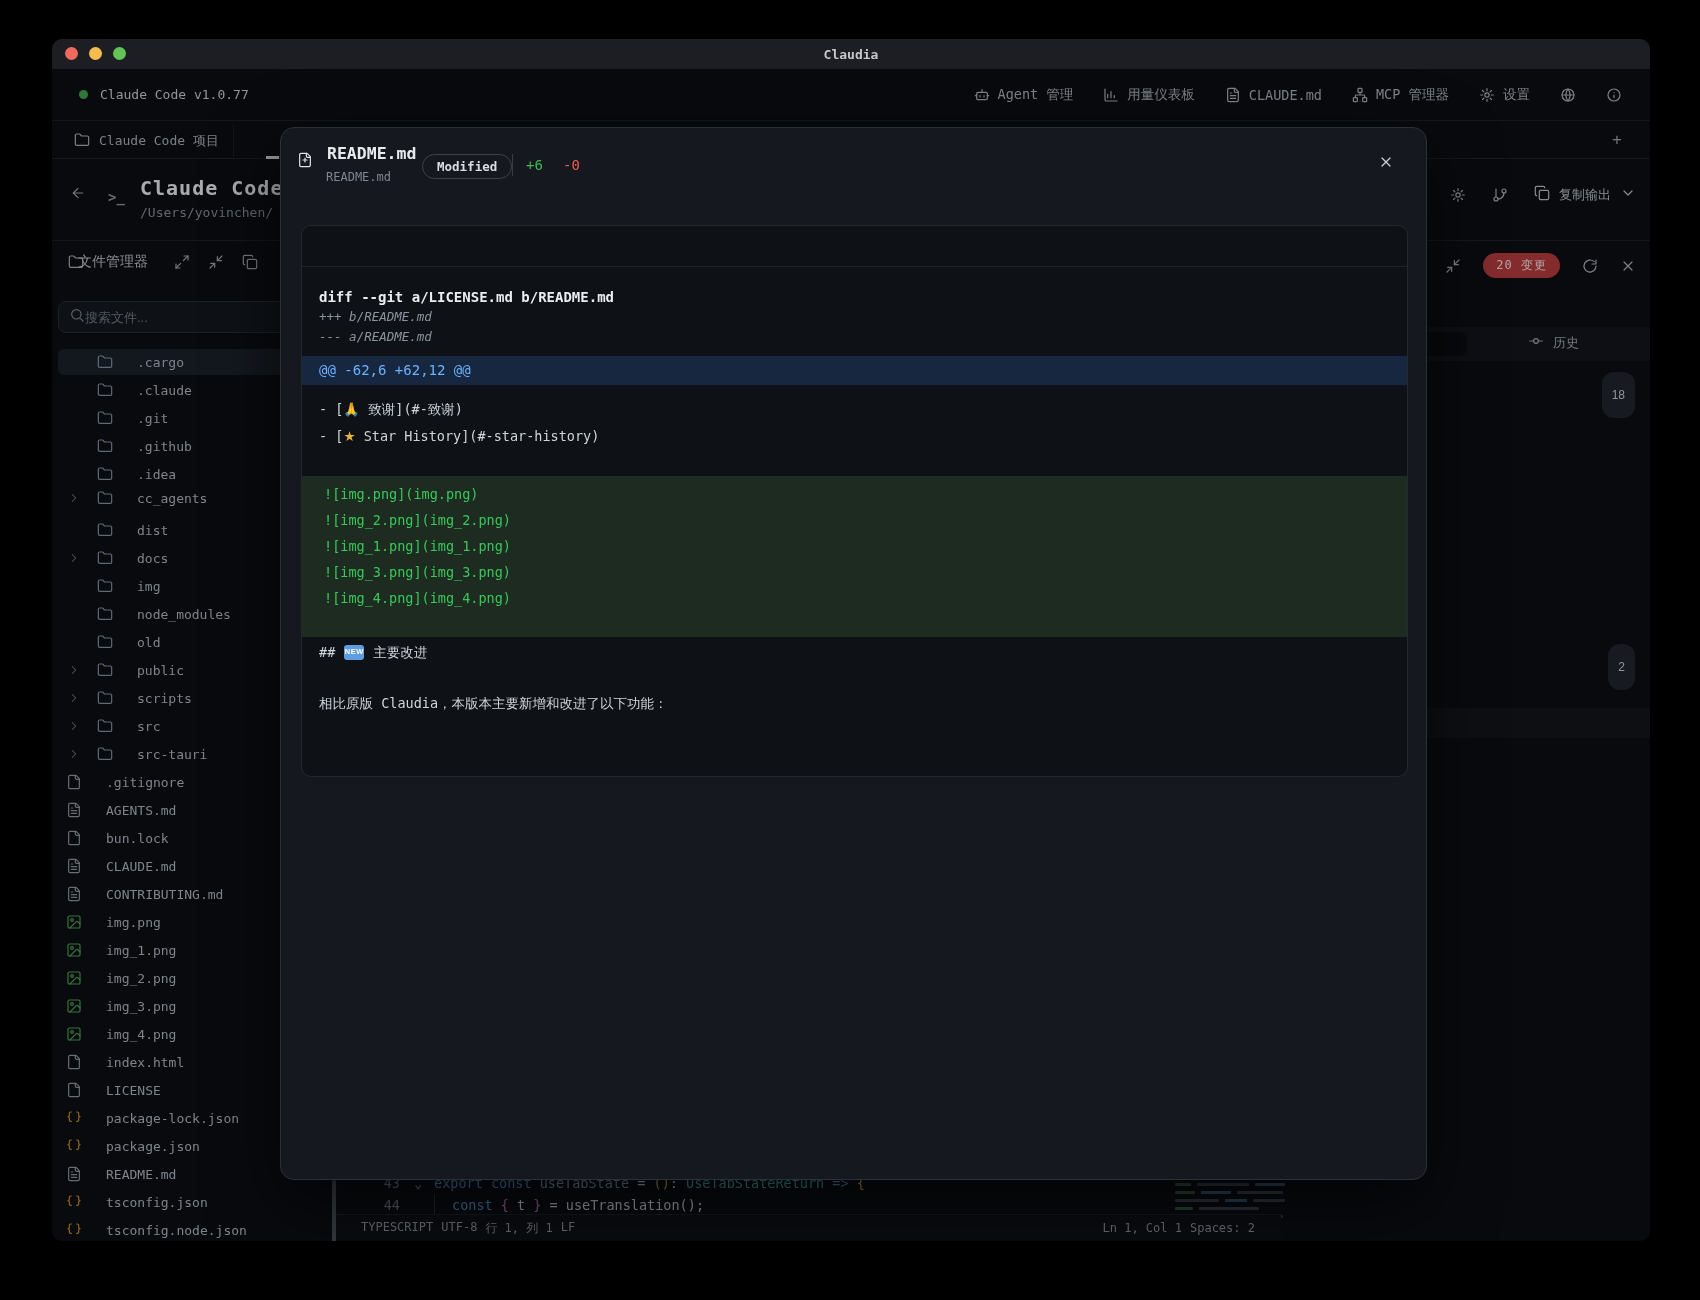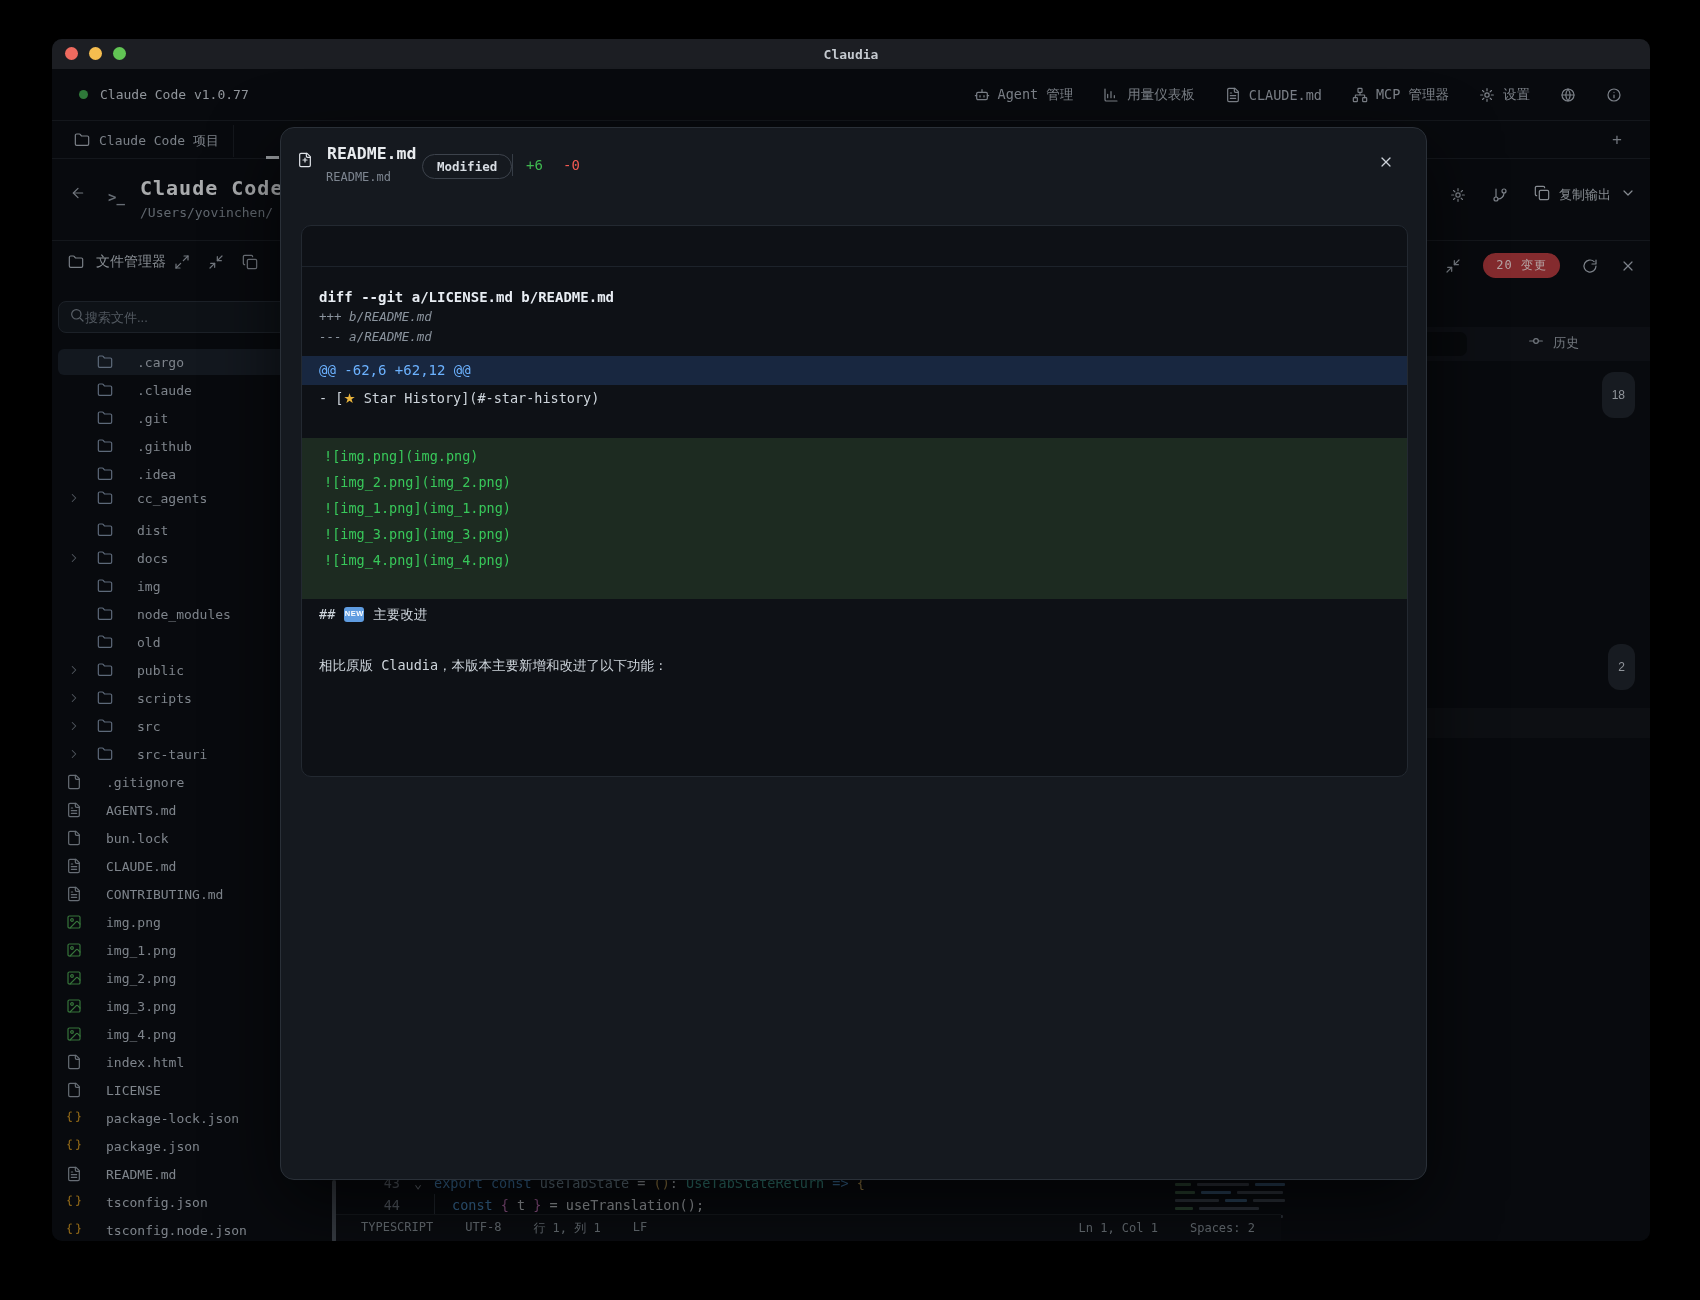--- a/index.html
+++ b/index.html
@@ -47,21 +47,21 @@
   .back-btn { position:absolute; left:18px; top:26px; color:#9ba2ac; }
   .prompt-glyph { position:absolute; left:56px; top:30px; color:#8b949e; font-size:14px; font-weight:bold;
                   font-family:"DejaVu Sans Mono",monospace; }
   .proj-title { position:absolute; left:88px; top:17px; font-size:20px; font-weight:bold; color:#e4e7ea;
                 font-family:"DejaVu Sans Mono",monospace; letter-spacing:1px; }
   .proj-path { position:absolute; left:88px; top:46px; font-size:13px; color:#828b95;
                font-family:"DejaVu Sans Mono",monospace; white-space:nowrap; }
   .side-div { position:absolute; left:0; top:81px; width:100%; border-top:1px solid #1b2026; }
   .fm-row { position:absolute; left:0; top:90px; width:100%; height:28px; }
   .fm-row .fm-ic { position:absolute; left:16px; top:5px; color:#a3aab4; }
-  .fm-label { position:absolute; left:44px; top:4px; font-size:14px; color:#b6bdc5; }
+  .fm-label { position:absolute; left:26px; top:4px; font-size:14px; color:#b6bdc5; }
   .fm-btn { position:absolute; top:5px; color:#9aa1ab; cursor:pointer; }
   .fm-b1 { left:122px; } .fm-b2 { left:156px; } .fm-b3 { left:190px; }
   .searchbox { position:absolute; left:6px; top:142px; width:256px; height:32px; background:#141920;
                border:1px solid #262d36; border-radius:8px; display:flex; align-items:center; gap:0;
                padding:0 10px; }
   .searchbox input { background:transparent; border:none; outline:none; color:#a9b1bb; width:100%;
                      font-size:13px; font-family:"Liberation Sans",sans-serif; }
   .searchbox input::placeholder { color:#6e7781; }
   .searchbox .s-ic { color:#79828c; }
   .tree { position:absolute; left:0; top:190px; width:100%; }
@@ -109,21 +109,21 @@
   .tok-kw { color:#4d8fc9; } .tok-var { color:#7f98a8; } .tok-ty { color:#44a89e; }
   .tok-pn { color:#c9a55a; } .tok-br { color:#bd6fb4; } .tok-pl { color:#c8cdd3; }
   .scrollbar-v { position:absolute; left:280px; top:1141px; width:4px; height:62px;
                  background:#4a5059; border-radius:2px; }
   .minimap { position:absolute; left:1123px; top:1133px; width:110px; height:56px; }
   .mm { position:absolute; height:3px; border-radius:1px; }
   .mm-g { background:#3a424c; } .mm-green { background:#37563e; } .mm-b { background:#375673; }
   .statusbar { position:absolute; left:284px; top:1175px; width:945px; height:27px; background:#0e1116;
                border-top:1px solid #1c2128; display:flex; align-items:center; justify-content:space-between;
                font-family:"DejaVu Sans Mono",monospace; font-size:12px; color:#8a939c; padding:0 26px 0 25px; }
-  .status-l, .status-r { display:flex; gap:32px;justify-content:space-between; }
+  .status-l, .status-r { display:flex; gap:8px;justify-content:space-between; }
 
   
   .dim { position:absolute; left:0; top:30px; width:100%; height:1172px; background:rgba(0,0,0,.26); z-index:5; }
   .modal { position:absolute; left:228px; top:88px; width:1147px; height:1053px; background:#15191f;
            border:1px solid #2a3038; border-radius:14px; z-index:10;
            box-shadow:0 24px 70px rgba(0,0,0,.65); }
   .m-icon { position:absolute; left:16px; top:24px; color:#dfe3e8; }
   .m-title { position:absolute; left:46px; top:16px; font-size:16.5px; font-weight:bold; color:#e8ebee;
              font-family:"DejaVu Sans Mono",monospace; }
   .m-sub { position:absolute; left:45px; top:42px; font-size:12px; color:#7d8590;
@@ -796,20 +796,21 @@
               <path d="m6 6 12 12"></path>
             </svg></i></span>
 
       <div class="diff-box">
         <div class="db-head"></div>
         <div class="db-body" id="diff-body">
             <div class="d-file">diff --git a/LICENSE.md b/README.md</div>
             <div class="d-meta">+++ b/README.md</div>
             <div class="d-meta">--- a/README.md</div>
             <div class="d-hunk">@@ -62,6 +62,12 @@</div>
+            <div class="d-ctx first">- [<span class="star">🙏</span> 致谢](#-致谢)</div>
             <div class="d-ctx">- [<span class="star">★</span> Star History](#-star-history)</div>
             <div class="d-spacer"></div>
             <div class="d-added">
               <div class="al">![img.png](img.png)</div>
               <div class="al">![img_2.png](img_2.png)</div>
               <div class="al">![img_1.png](img_1.png)</div>
               <div class="al">![img_3.png](img_3.png)</div>
               <div class="al">![img_4.png](img_4.png)</div>
             </div>
             <div class="d-head2">## <span class="new-badge">NEW</span> 主要改进</div>

